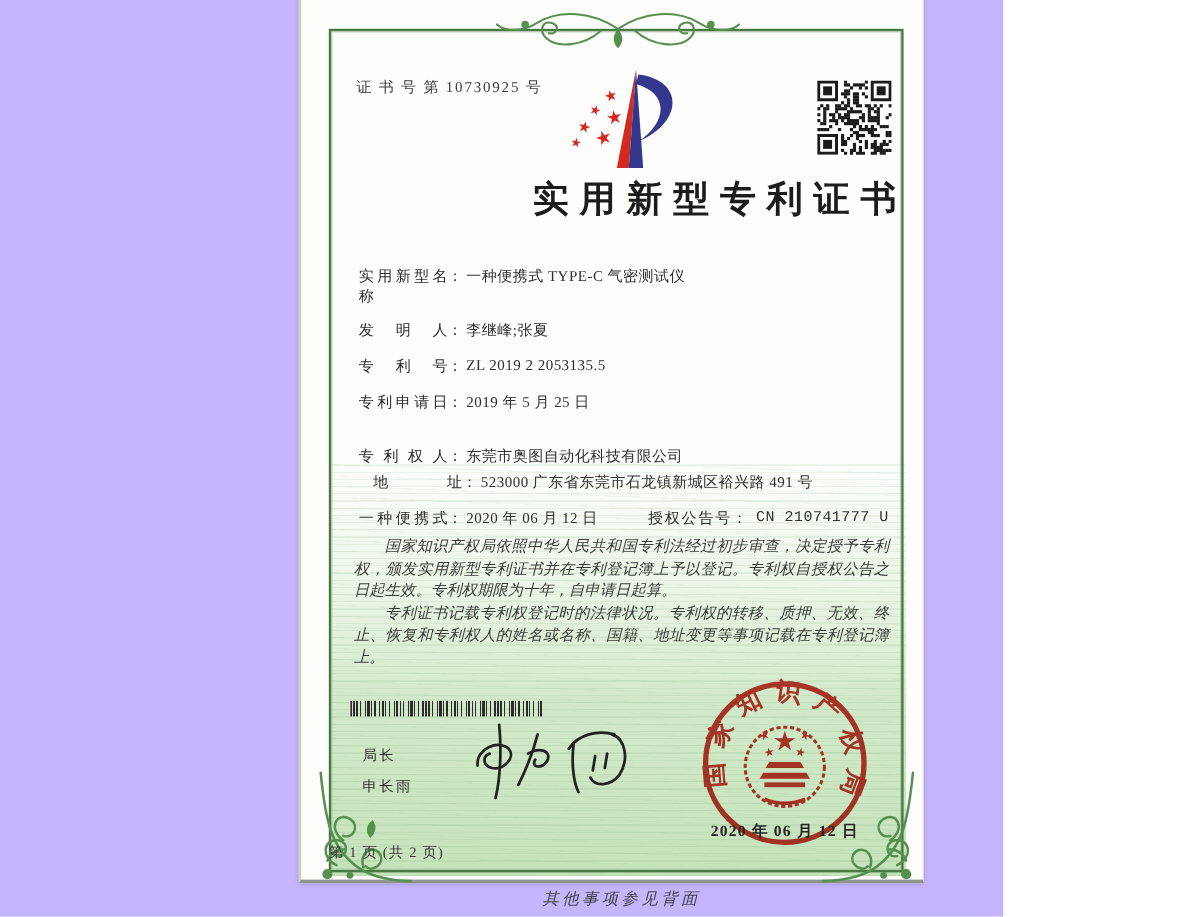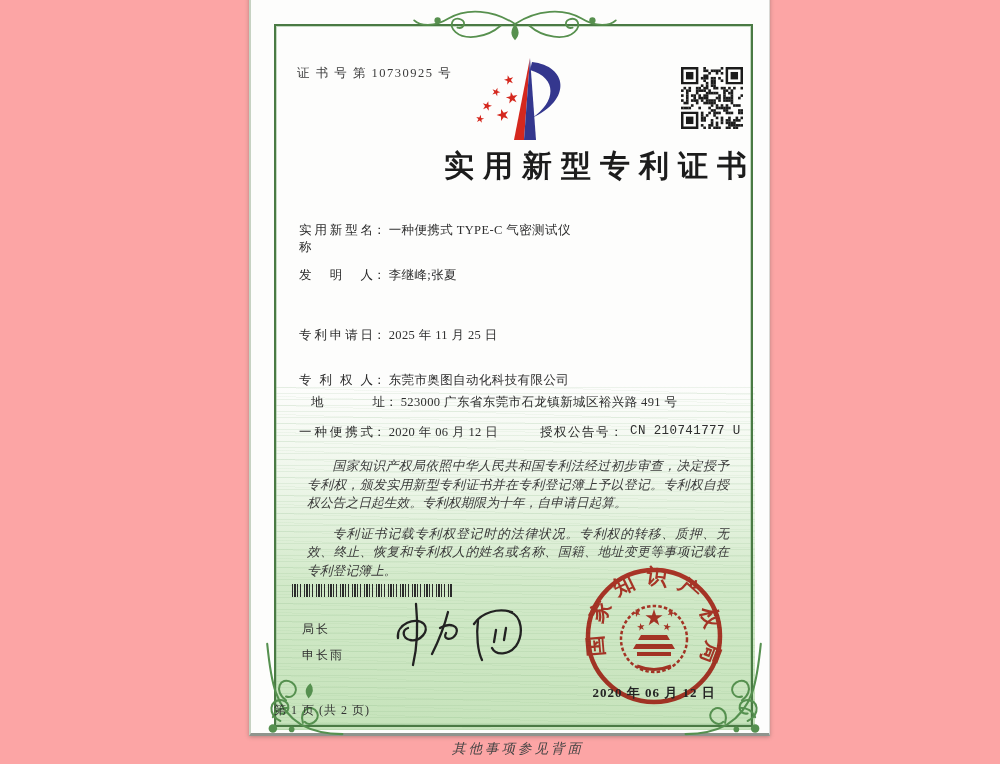--- a/index.html
+++ b/index.html
@@ -1,18 +1,18 @@
 <!DOCTYPE html>
 <html><head>
 <meta charset="utf-8">
 <style>
   * { margin:0; padding:0; box-sizing:border-box; }
   body { width:1000px; height:764px; background:#ffffff; overflow:hidden;
          font-family:"Liberation Serif", serif; }
-  .scene { position:relative; width:1000px; height:764px; background:#fca5a5; }
+  .scene { position:relative; width:836px; height:764px; background:#c4b5fd; }
 
   
   .page { position:absolute; left:249px; top:-14px; width:521px; height:750px;
           background:#fdfdfc; border-left:2px solid #c6d2c2; border-right:1px solid #d8d8d4;
           border-bottom:3px solid #8f948d; box-shadow:0 1px 4px rgba(60,70,60,.35); }
 
   .green-wash { position:absolute; left:25px; top:400px; width:479px; height:344px; z-index:1;
       background:linear-gradient(180deg, rgba(223,240,216,0) 0%, rgba(219,238,211,.45) 28%,
                  rgba(205,231,195,.9) 58%, rgba(198,227,187,1) 100%); }
   .green-wash::after { content:""; position:absolute; inset:0;
@@ -36,21 +36,21 @@
   .f-label { display:inline-block; width:74px; text-align:justify; text-align-last:justify;
              vertical-align:top; color:#2b2b2b; }
   .f-colon { display:inline-block; vertical-align:top; }
   .f-value { display:inline-block; vertical-align:top; letter-spacing:.4px; max-width:340px; }
   .f-group2 { position:absolute; left:241px; top:0; white-space:nowrap;font-family:Liberation Mono, monospace; }
   .f-group2 .f-label { width:auto; letter-spacing:1.5px; }
 
   .paras { position:absolute; left:44px; top:460px; width:446px; z-index:2;
            font-size:12.8px; line-height:18.6px; color:#3a3a3a; font-style:italic;
            text-align:justify; }
-  .paras p { text-indent:2em; margin:12px;font-family:Liberation Mono, monospace; }
+  .paras p { text-indent:2em; margin:0; }
 
   .barcode { position:absolute; left:41px; top:598px; width:160px; height:13px; z-index:2;
       background:repeating-linear-gradient(90deg,#2b2b2b 0 1px,transparent 1px 2px,
                  #2b2b2b 2px 4px,transparent 4px 5px,#2b2b2b 5px 6px,transparent 6px 8px,
                  #2b2b2b 8px 9px,transparent 9px 12px); }
 
   .director { position:absolute; left:51px; top:630px; z-index:2; font-size:12px;
               letter-spacing:2px; color:#2e2e2e; line-height:26px; }
   .signature { position:absolute; left:131px; top:612px; width:150px; height:70px; z-index:3; }
 
@@ -341,23 +341,27 @@
     <div class="title">实用新型专利证书</div>
 
     <div class="f-row" style="top:236px;">
       <span class="f-label">实用新型名称</span><span class="f-colon">：</span>
       <span class="f-value">一种便携式 TYPE-C 气密测试仪</span>
     </div>
     <div class="f-row" style="top:281px;">
       <span class="f-label">发明人</span><span class="f-colon">：</span>
       <span class="f-value">李继峰;张夏</span>
     </div>
+    <div class="f-row" style="top:311px;">
+      <span class="f-label">专利号</span><span class="f-colon">：</span>
+      <span class="f-value">ZL 2019 2 2053135.5</span>
+    </div>
     <div class="f-row" style="top:341px;">
       <span class="f-label">专利申请日</span><span class="f-colon">：</span>
-      <span class="f-value">2025 年 11 月 25 日</span>
+      <span class="f-value">2019 年 5 月 25 日</span>
     </div>
     <div class="f-row" style="top:374px;margin-top:12px;">
       <span class="f-label">专利权人</span><span class="f-colon">：</span>
       <span class="f-value">东莞市奥图自动化科技有限公司</span>
     </div>
     <div class="f-row" style="top:408px;margin-left:12px;">
       <span class="f-label">地址</span><span class="f-colon">：</span>
       <span class="f-value">523000 广东省东莞市石龙镇新城区裕兴路 491 号</span>
     </div>
     <div class="f-row" style="top:438px;">

